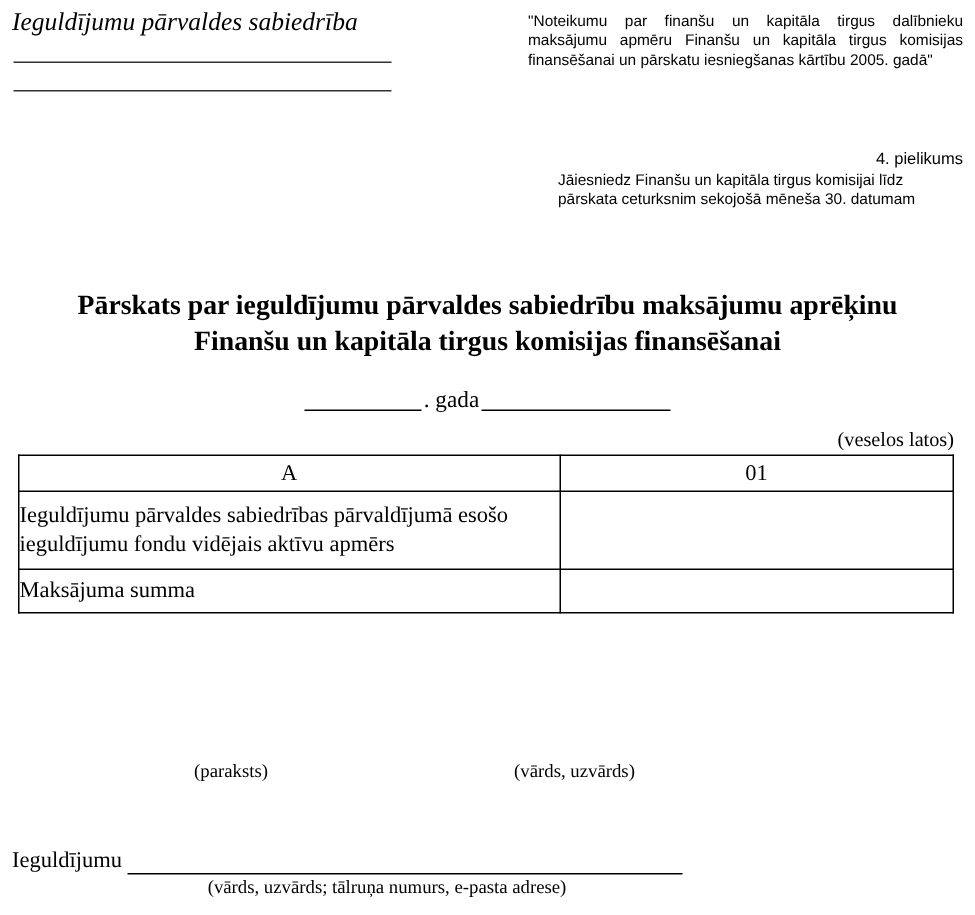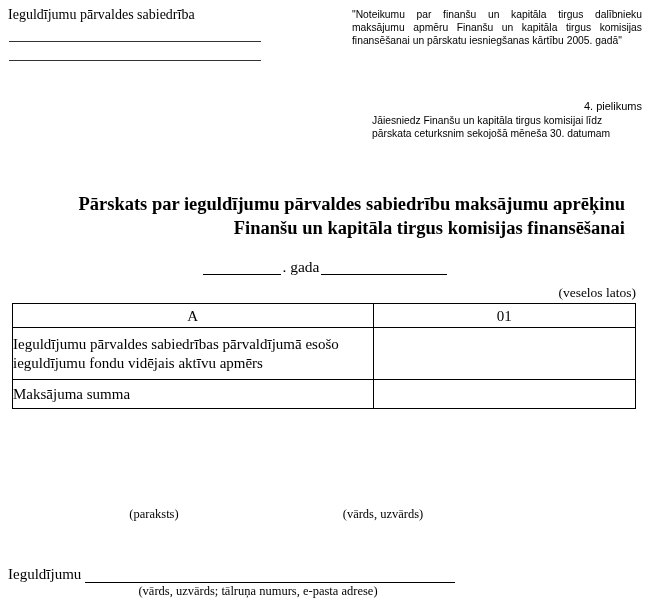--- a/index.html
+++ b/index.html
@@ -18,23 +18,24 @@
 
   
   .header-left {
     position: absolute;
     left: 8px;
     top: 6px;
     width: 300px;
   }
   .company-label {
     font-family: "Liberation Serif", serif;
-    font-size: 14px;
+    font-size: 17px;
     line-height: 18px;
     white-space: nowrap;
+    font-style: italic;
   }
   .rule {
     border-bottom: 1.6px solid #333333;
     width: 252px;
     margin-left: 1px;
   }
   .rule-1 { margin-top: 17px; }
   .rule-2 { margin-top: 18px; }
 
   .header-right {
@@ -70,21 +71,21 @@
     line-height: 13.2px;
     text-align: left;
   }
 
   
   .doc-title {
     position: absolute;
     left: 25px;
     top: 192px;
     width: 600px;
-    text-align: right;
+    text-align: center;
     font-family: "Liberation Serif", serif;
     font-weight: bold;
     font-size: 18.5px;
     line-height: 24px;
   }
 
   
   .date-line {
     position: absolute;
     left: 0;

